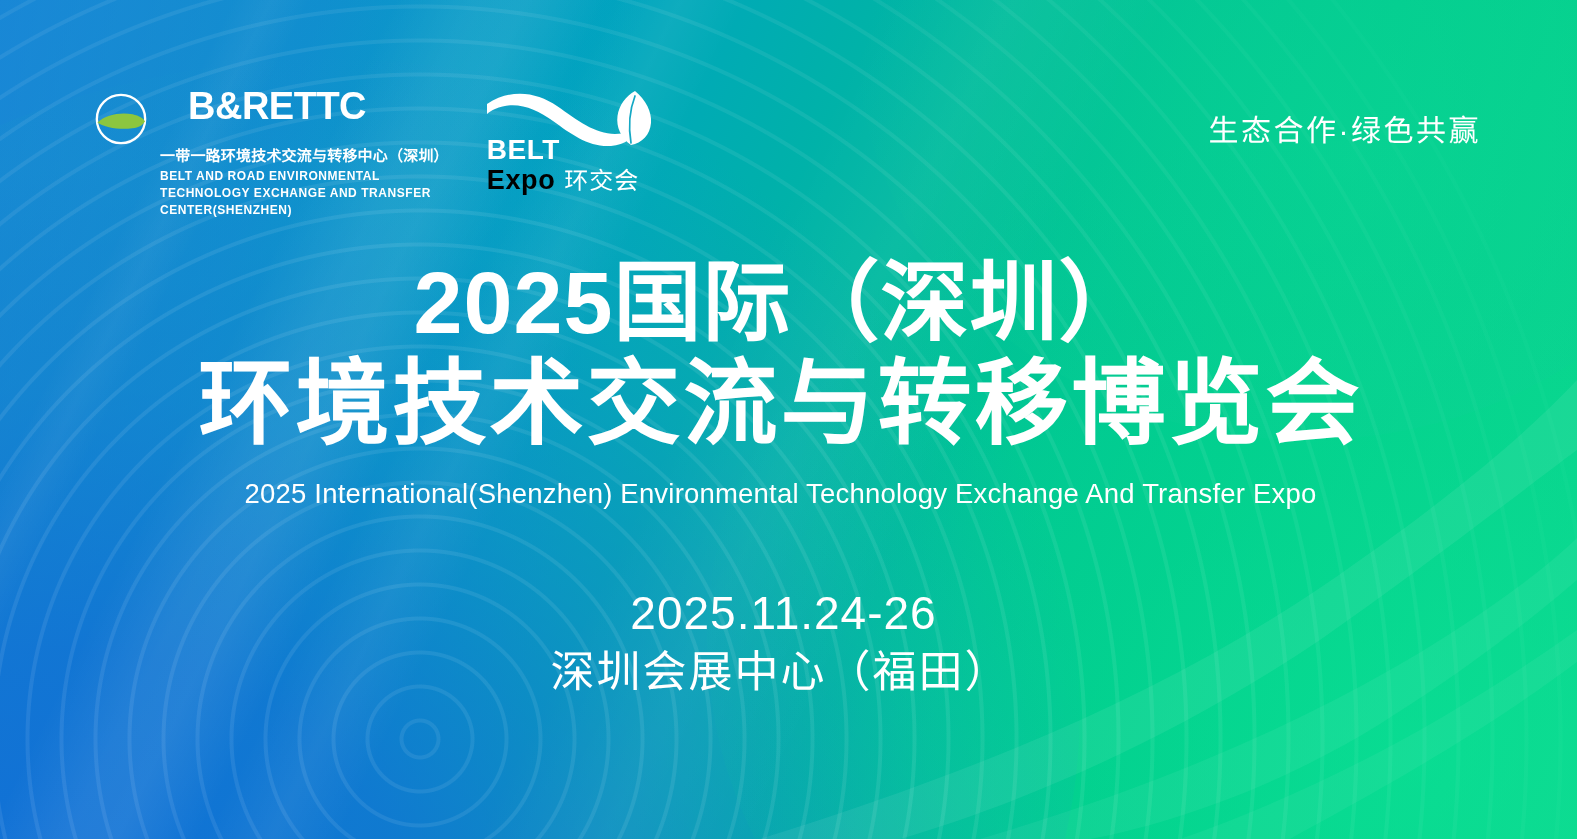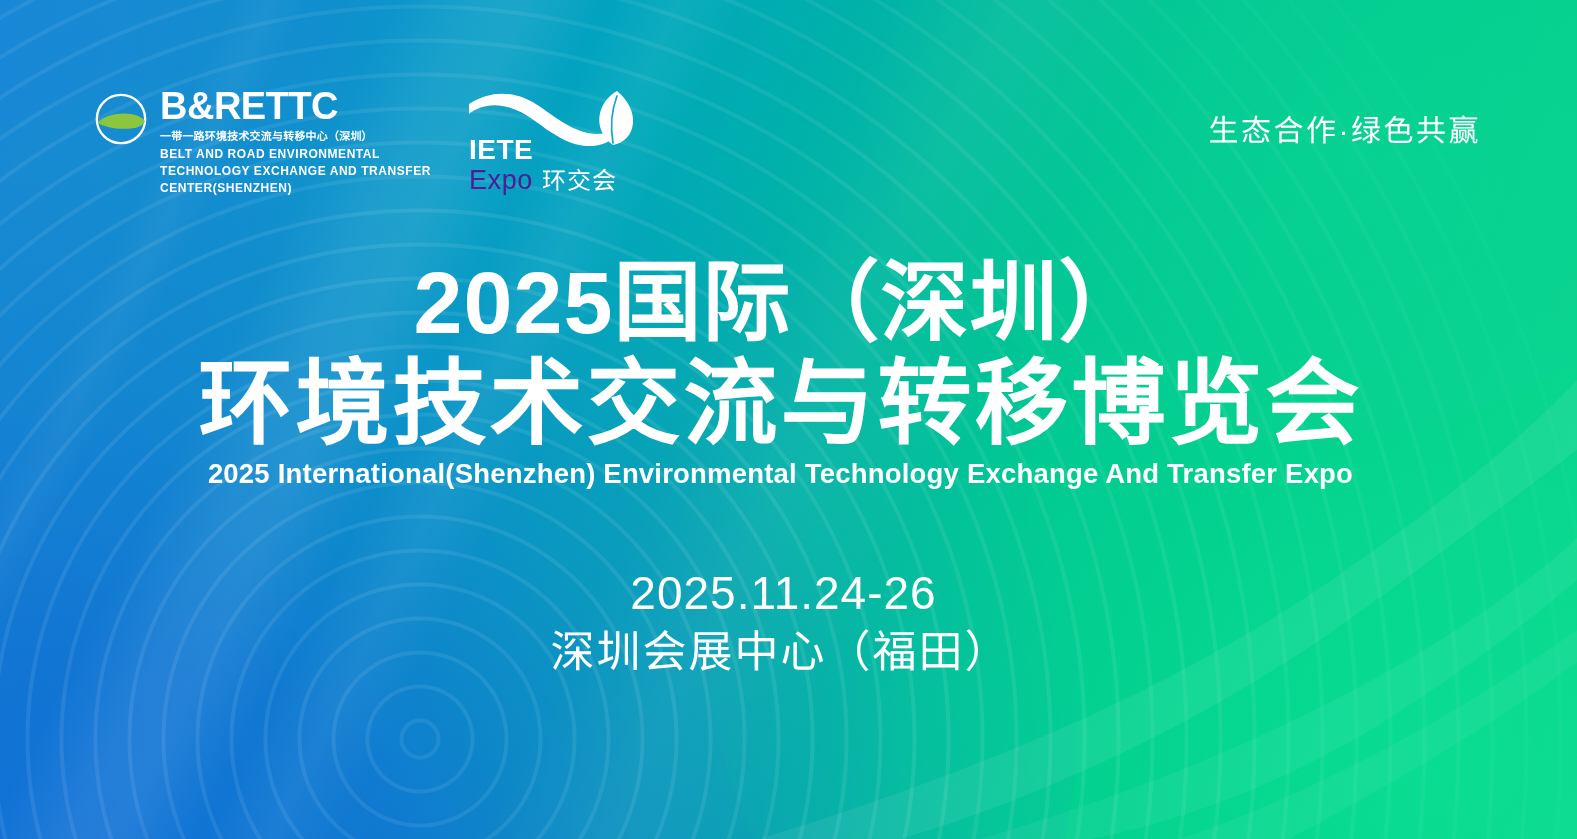--- a/index.html
+++ b/index.html
@@ -201,28 +201,29 @@
     display: flex;
     flex-direction: column;
   }
   .brettc-word {
     color: #ffffff;
     font-size: 38px;
     font-weight: 700;
     letter-spacing: -0.5px;
     line-height: 0.98;
     white-space: nowrap;
+    margin-left: 28px;
   }
   .brettc-cn {
     color: #ffffff;
-    font-size: 11px;
+    font-size: 15px;
     font-weight: 700;
     letter-spacing: 0.2px;
     line-height: 1.25;
-    margin-top: 5px;
+    margin-top: 22px;
     white-space: nowrap;
   }
   .brettc-en {
     color: #ffffff;
     font-size: 12px;
     font-weight: 700;
     letter-spacing: 0.55px;
     line-height: 1.42;
     margin-top: 2px;
     white-space: nowrap;
@@ -256,23 +257,23 @@
     font-weight: 700;
     letter-spacing: 0.5px;
   }
   .iete-sub {
     display: flex;
     align-items: baseline;
     gap: 9px;
     margin-top: 3px;
   }
   .iete-expo {
-    color: #4c1d95;
+    color: #000000;
     font-size: 27px;
-    font-weight: 400;
+    font-weight: 700;
     letter-spacing: 0.6px;
   }
   .iete-cn {
     color: #ffffff;
     font-size: 24px;
     font-weight: 400;
     letter-spacing: 1px;
   }
 
   
@@ -307,23 +308,23 @@
   }
   .title-line2 {
     font-size: 94px;
     line-height: 1.06;
     letter-spacing: 3px;
     margin-top: 4px;
   }
   .title-en {
     color: #ffffff;
     font-size: 27.5px;
-    font-weight: 700;
+    font-weight: 400;
     letter-spacing: 0.2px;
-    margin-top: 4px;
+    margin-top: 24px;
     white-space: nowrap;
   }
 
   .details {
     margin-top: 76px;
     text-align: center;
   }
   .detail-date {
     color: #ffffff;
     font-size: 46px;
@@ -393,21 +394,21 @@
       <div class="iete">
         <svg class="iete-mark" viewBox="0 0 168 62">
           <path d="M 2 14 C 26 -2 52 2 72 16 C 92 30 110 44 130 44 C 140 44 148 41 154 36
                    C 150 47 140 55 126 56 C 104 57.5 86 44 68 31 C 50 18 30 10 10 19
                    C 7 20.4 4.3 22 2 24 Z" fill="#ffffff"></path>
           <path d="M 150 1 C 161 10 167 22 166 33 C 165 45 157 53 146 55
                    C 136 48 131 37 132.5 26 C 134 15 141 6 150 1 Z" fill="#ffffff"></path>
           <path d="M 150 6 C 145 19 143 35 146 53" fill="none" stroke="#14a8c4" stroke-width="1.7" stroke-linecap="round"></path>
         </svg>
         <div class="iete-words">
-          <div class="iete-main">IETE</div>
+          <div class="iete-main">BELT</div>
           <div class="iete-sub">
             <span class="iete-expo">Expo</span>
             <span class="iete-cn">环交会</span>
           </div>
         </div>
       </div>
 
     </div>
 
     <div class="slogan">生态合作·绿色共赢</div>

